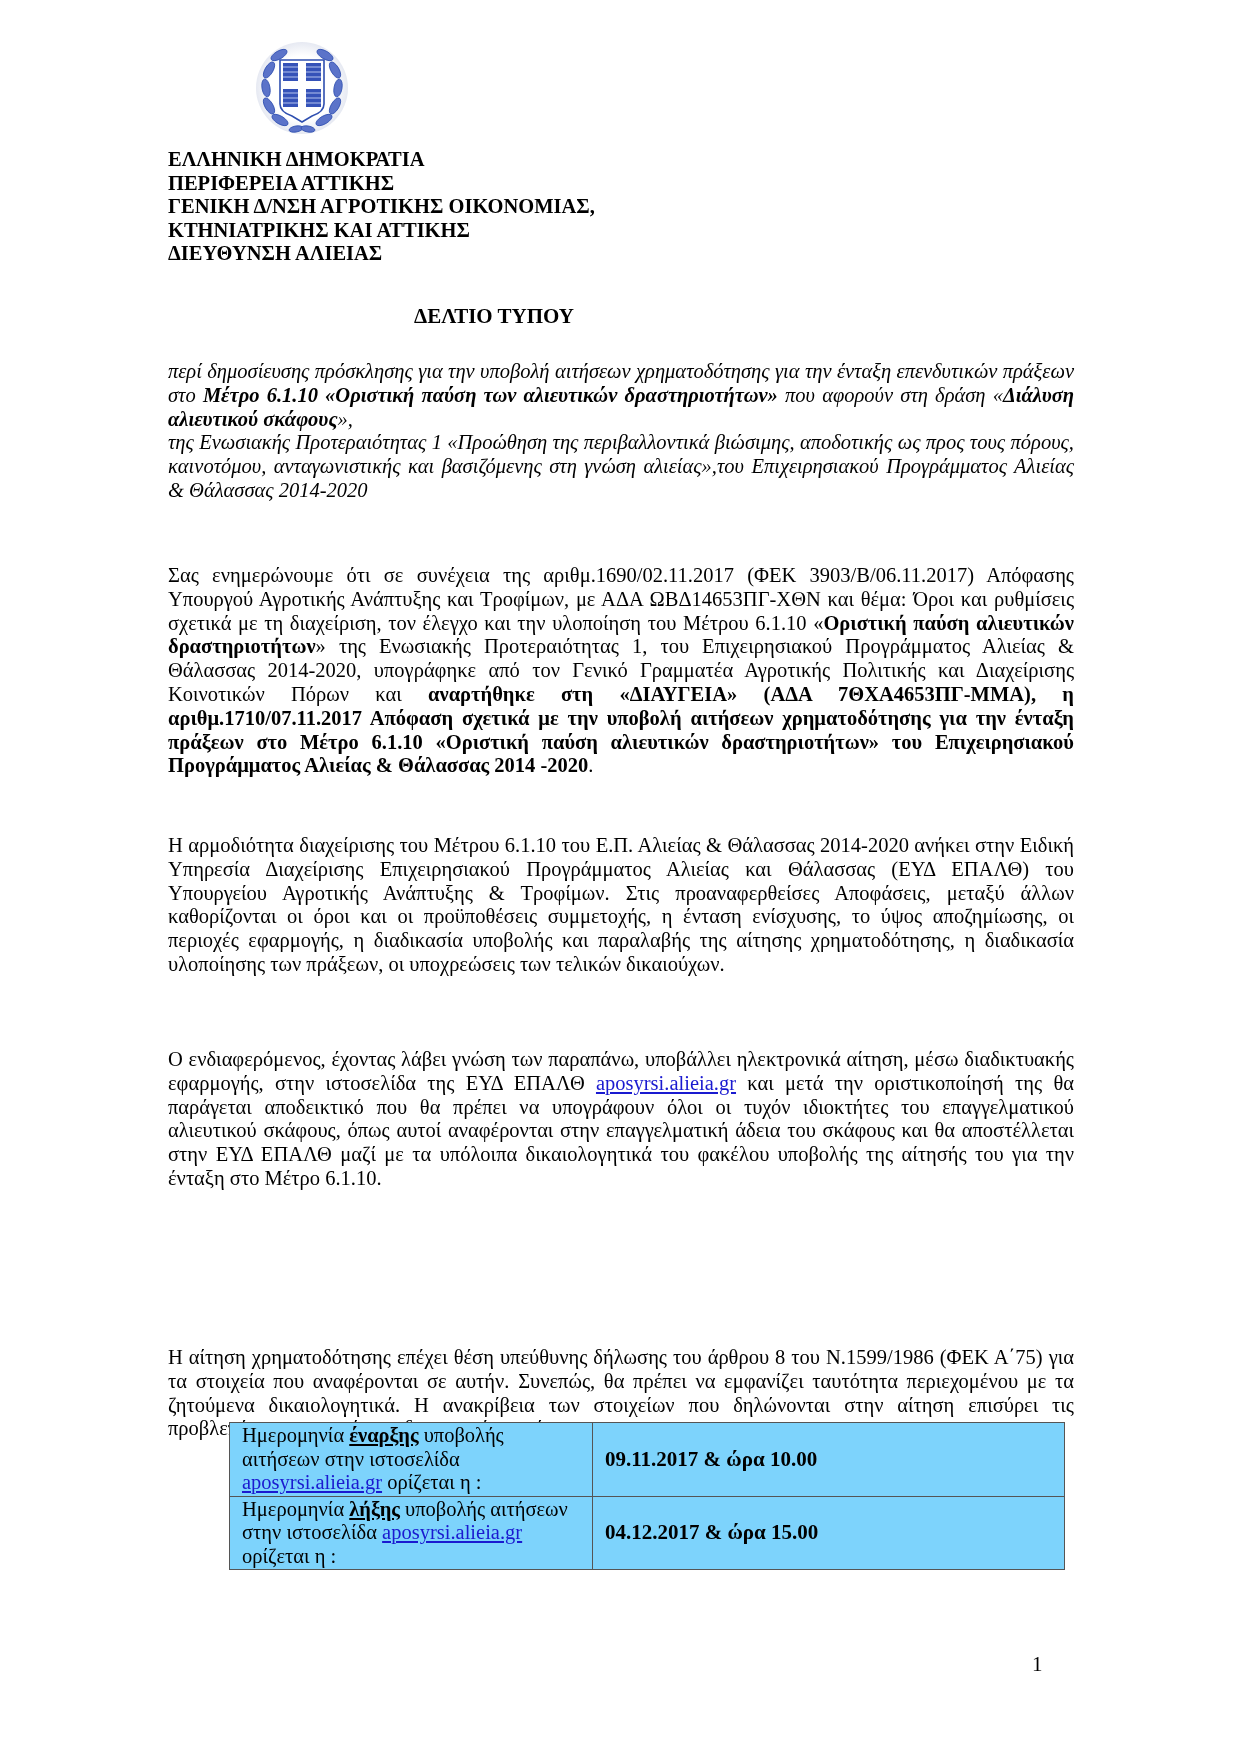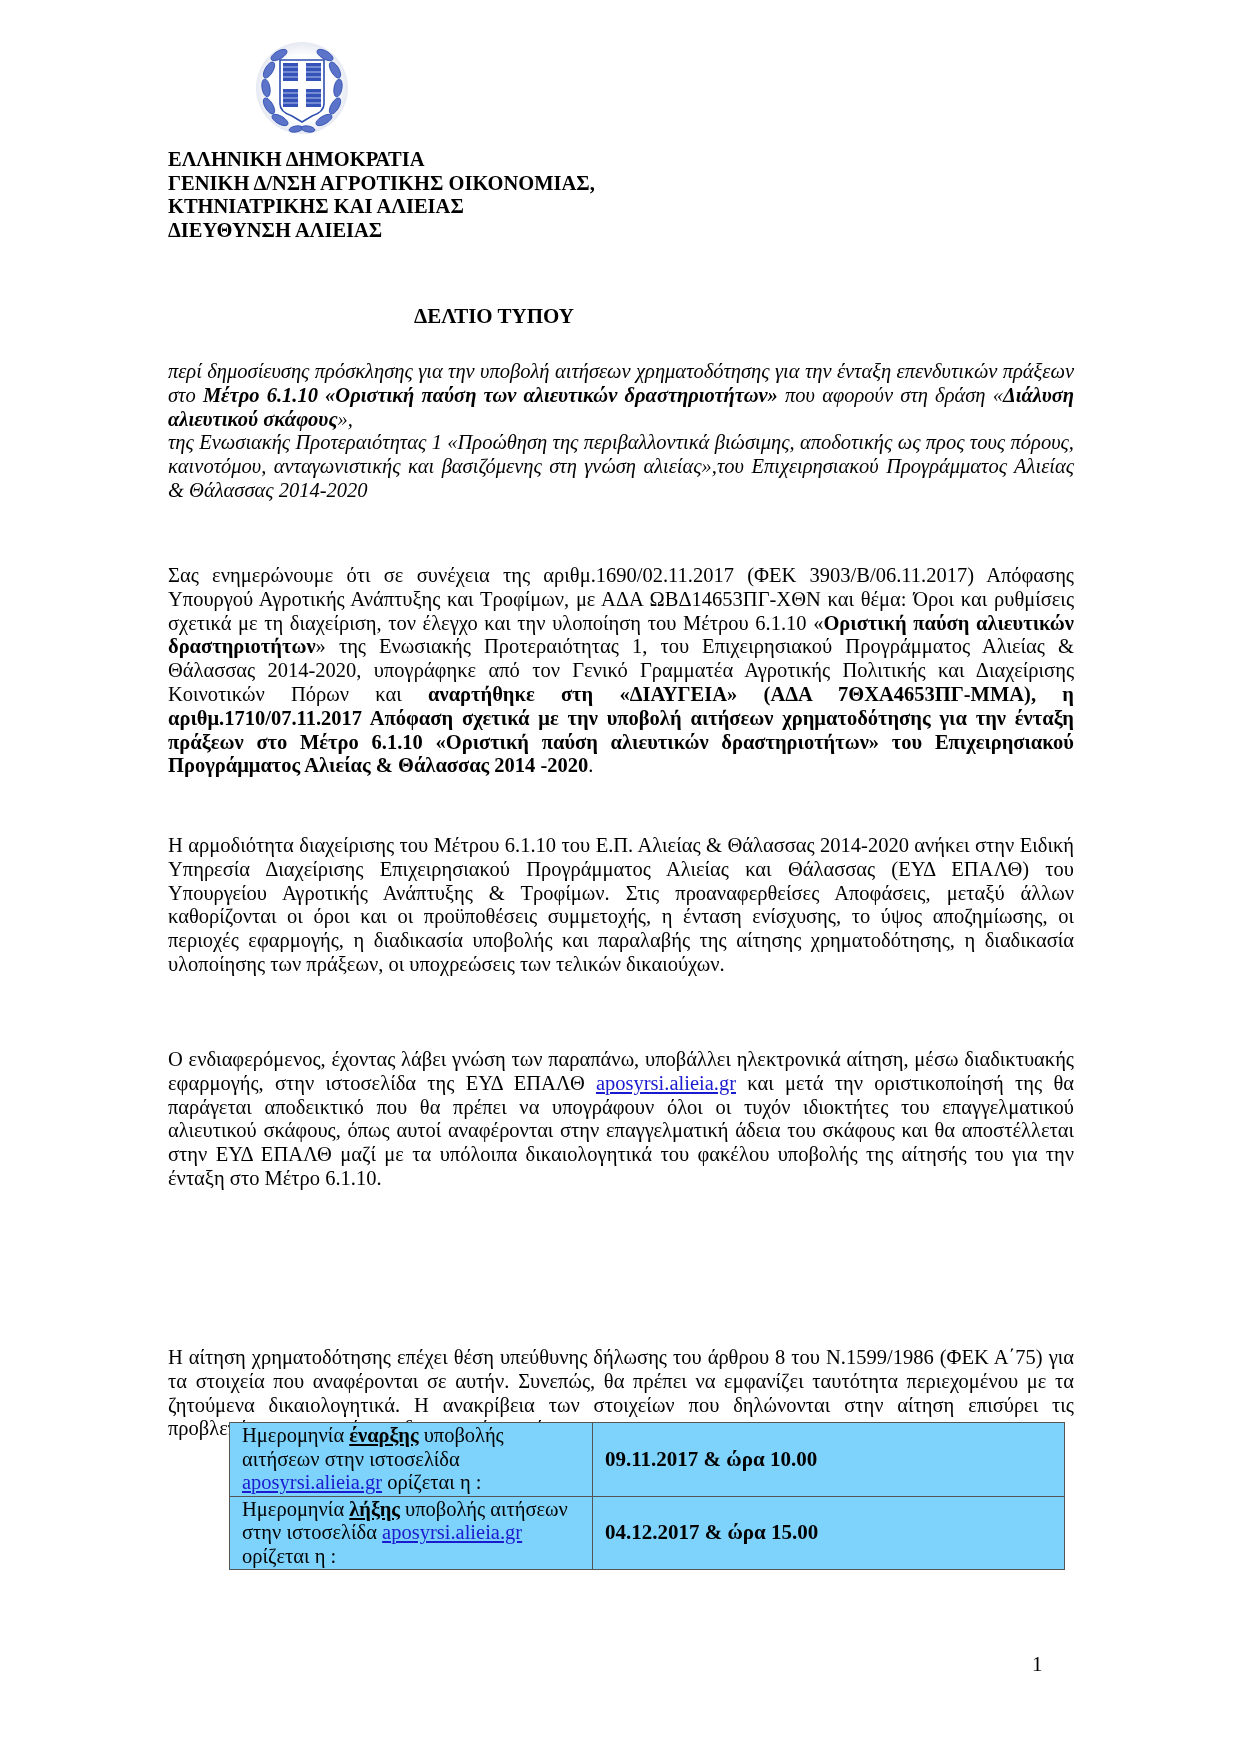--- a/index.html
+++ b/index.html
@@ -71,22 +71,23 @@
         <line x1="31" y1="60" x2="46" y2="60"></line>
         <line x1="31" y1="65" x2="46" y2="65"></line>
       <line x1="54" y1="55" x2="69" y2="55"></line>
         <line x1="54" y1="60" x2="69" y2="60"></line>
         <line x1="54" y1="65" x2="69" y2="65"></line>
     </g>
   </svg>
 
   <div class="header">
     <div>ΕΛΛΗΝΙΚΗ ΔΗΜΟΚΡΑΤΙΑ</div>
+    <div>ΠΕΡΙΦΕΡΕΙΑ ΑΤΤΙΚΗΣ</div>
     <div>ΓΕΝΙΚΗ Δ/ΝΣΗ ΑΓΡΟΤΙΚΗΣ ΟΙΚΟΝΟΜΙΑΣ,</div>
-    <div>ΚΤΗΝΙΑΤΡΙΚΗΣ ΚΑΙ ΑΛΙΕΙΑΣ</div>
+    <div>ΚΤΗΝΙΑΤΡΙΚΗΣ ΚΑΙ ΑΤΤΙΚΗΣ</div>
     <div>ΔΙΕΥΘΥΝΣΗ ΑΛΙΕΙΑΣ</div>
   </div>
 
   <div class="title">ΔΕΛΤΙΟ ΤΥΠΟΥ</div>
 
   <div class="body intro">
     <span>περί δημοσίευσης πρόσκλησης για την υποβολή αιτήσεων χρηματοδότησης για την ένταξη επενδυτικών πράξεων στο </span><span class="bi">Μέτρο 6.1.10 «Οριστική παύση των αλιευτικών δραστηριοτήτων»</span><span> που αφορούν στη δράση «</span><span class="bi">Διάλυση αλιευτικού σκάφους</span><span>»,</span><br>
     <span>της Ενωσιακής Προτεραιότητας 1 «Προώθηση της περιβαλλοντικά βιώσιμης, αποδοτικής ως προς τους πόρους, καινοτόμου, ανταγωνιστικής και βασιζόμενης στη γνώση αλιείας»,του Επιχειρησιακού Προγράμματος Αλιείας &amp; Θάλασσας 2014-2020</span>
   </div>
 

